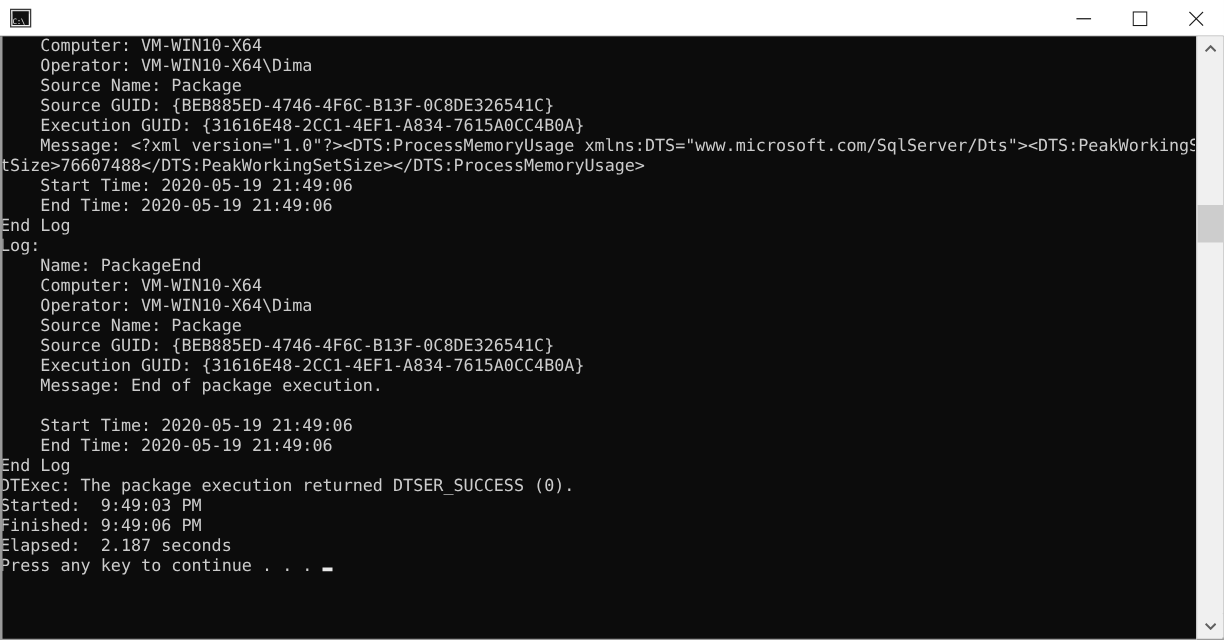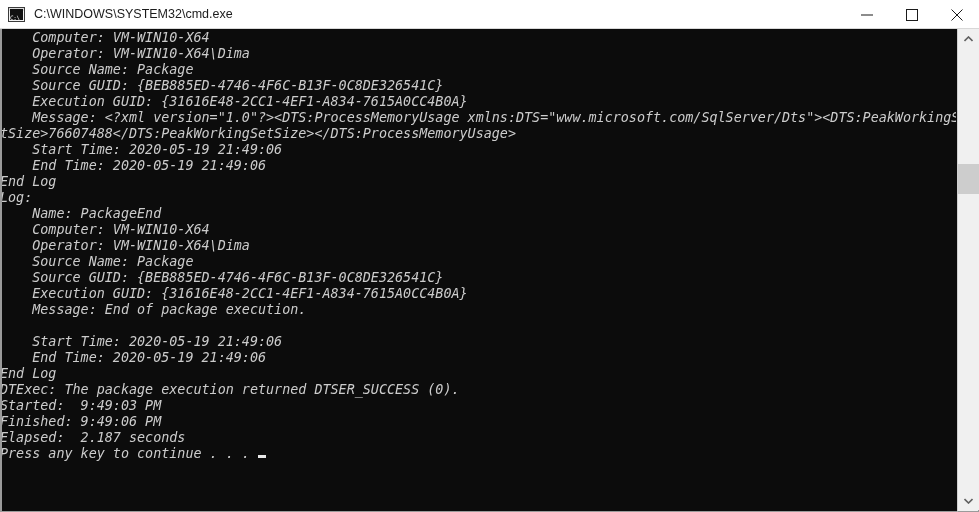--- a/index.html
+++ b/index.html
@@ -127,21 +127,20 @@
     height: 482px;
     margin: 0;
     padding: 0;
     font-family: "DejaVu Sans Mono", "Liberation Mono", monospace;
     font-size: 13.4px;
     line-height: 16px;
     color: #cccccc;
     white-space: pre;
     overflow: hidden;
     letter-spacing: 0px;
-    font-style: italic;
     -webkit-font-smoothing: none;
   }
   .cursor {
     display: inline-block;
     width: 8px;
     height: 3px;
     background: #e8e8e8;
     vertical-align: baseline;
     position: relative;
     top: 0px;
@@ -192,21 +191,20 @@
 <body>
 
 <div class="window">
 
   <div class="titlebar">
     <div class="title-icon">
       <div class="icon-top"></div>
       <div class="icon-body"></div>
       <div class="icon-text">C:\</div>
     </div>
-    <div class="title-text">C:\WINDOWS\SYSTEM32\cmd.exe</div>
 
     <div class="window-controls">
       <button class="winbtn" title="Minimize">
         <svg width="12" height="12" viewBox="0 0 12 12">
           <rect x="0" y="5.5" width="12" height="1" fill="#1b1b1b"></rect>
         </svg>
       </button>
       <button class="winbtn" title="Maximize">
         <svg width="12" height="12" viewBox="0 0 12 12">
           <rect x="0.5" y="0.5" width="11" height="11" fill="none" stroke="#1b1b1b" stroke-width="1"></rect>

